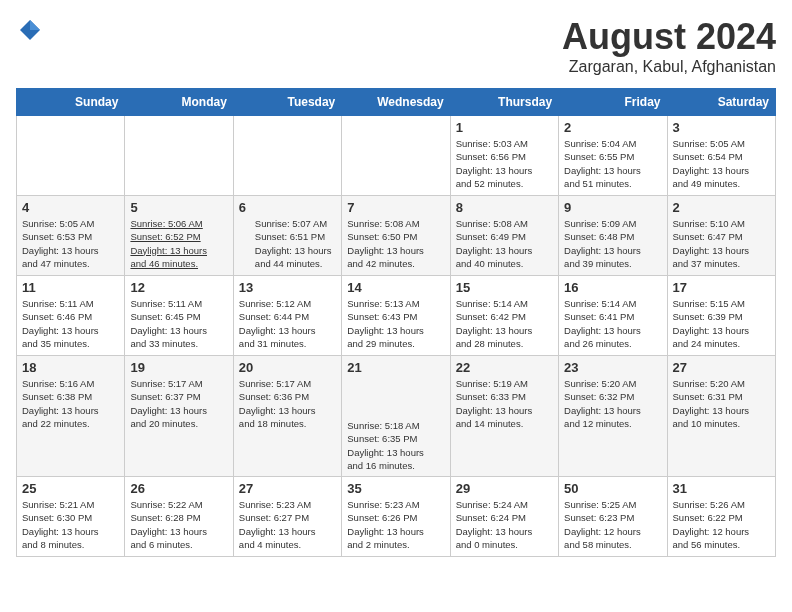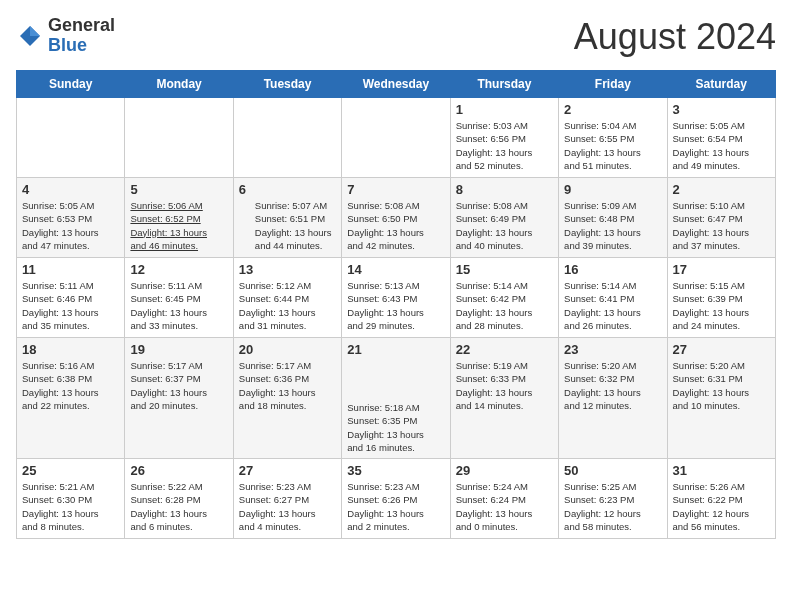--- a/index.html
+++ b/index.html
@@ -38,36 +38,36 @@
     .logo-icon {
       width: 28px;
       height: 28px;
       margin-right: 4px;
     }
     .title-area {
       text-align: right;
     }
     .month-title {
       font-size: 36px;
-      font-weight: normal;
+      font-weight: bold;
       color: #333;
     }
     .location-title {
       font-size: 16px;
       color: #333;
     }
     table {
       width: 100%;
       border-collapse: collapse;
       font-size: 10px;
     }
     thead tr th {
       background-color: #2a6db5;
       color: #fff;
-      text-align: center;
+      text-align: right;
       padding: 6px 6px;
       font-size: 12px;
       font-weight: bold;
       border: 1px solid #2a6db5;
     }
     tbody tr td {
       border: 1px solid #ccc;
       vertical-align: top;
       padding: 4px 5px;
       width: 14.28%;
@@ -96,27 +96,24 @@
   </style>
 </head>
 <body>
 
 <div class="header-area">
   <div class="logo">
     <svg class="logo-icon" viewBox="0 0 28 28" xmlns="http://www.w3.org/2000/svg">
       <path d="M14 4 L24 14 L14 24 L4 14 Z" fill="#2a6db5"></path>
       <path d="M14 4 L24 14 L14 14 Z" fill="#4a8fd5"></path>
     </svg>
-    <div class="logo-text">
-      <span class="logo-general">General</span>
-      <span class="logo-blue">Blue</span>
-    </div>
   </div>
   <div class="title-area">
     <div class="month-title">August 2024</div>
+    <div class="location-title">Zargaran, Kabul, Afghanistan</div>
   </div>
 </div>
 
 <table>
   <thead>
     <tr>
     <th>Sunday</th>
         <th>Monday</th>
         <th>Tuesday</th>
         <th>Wednesday</th>

